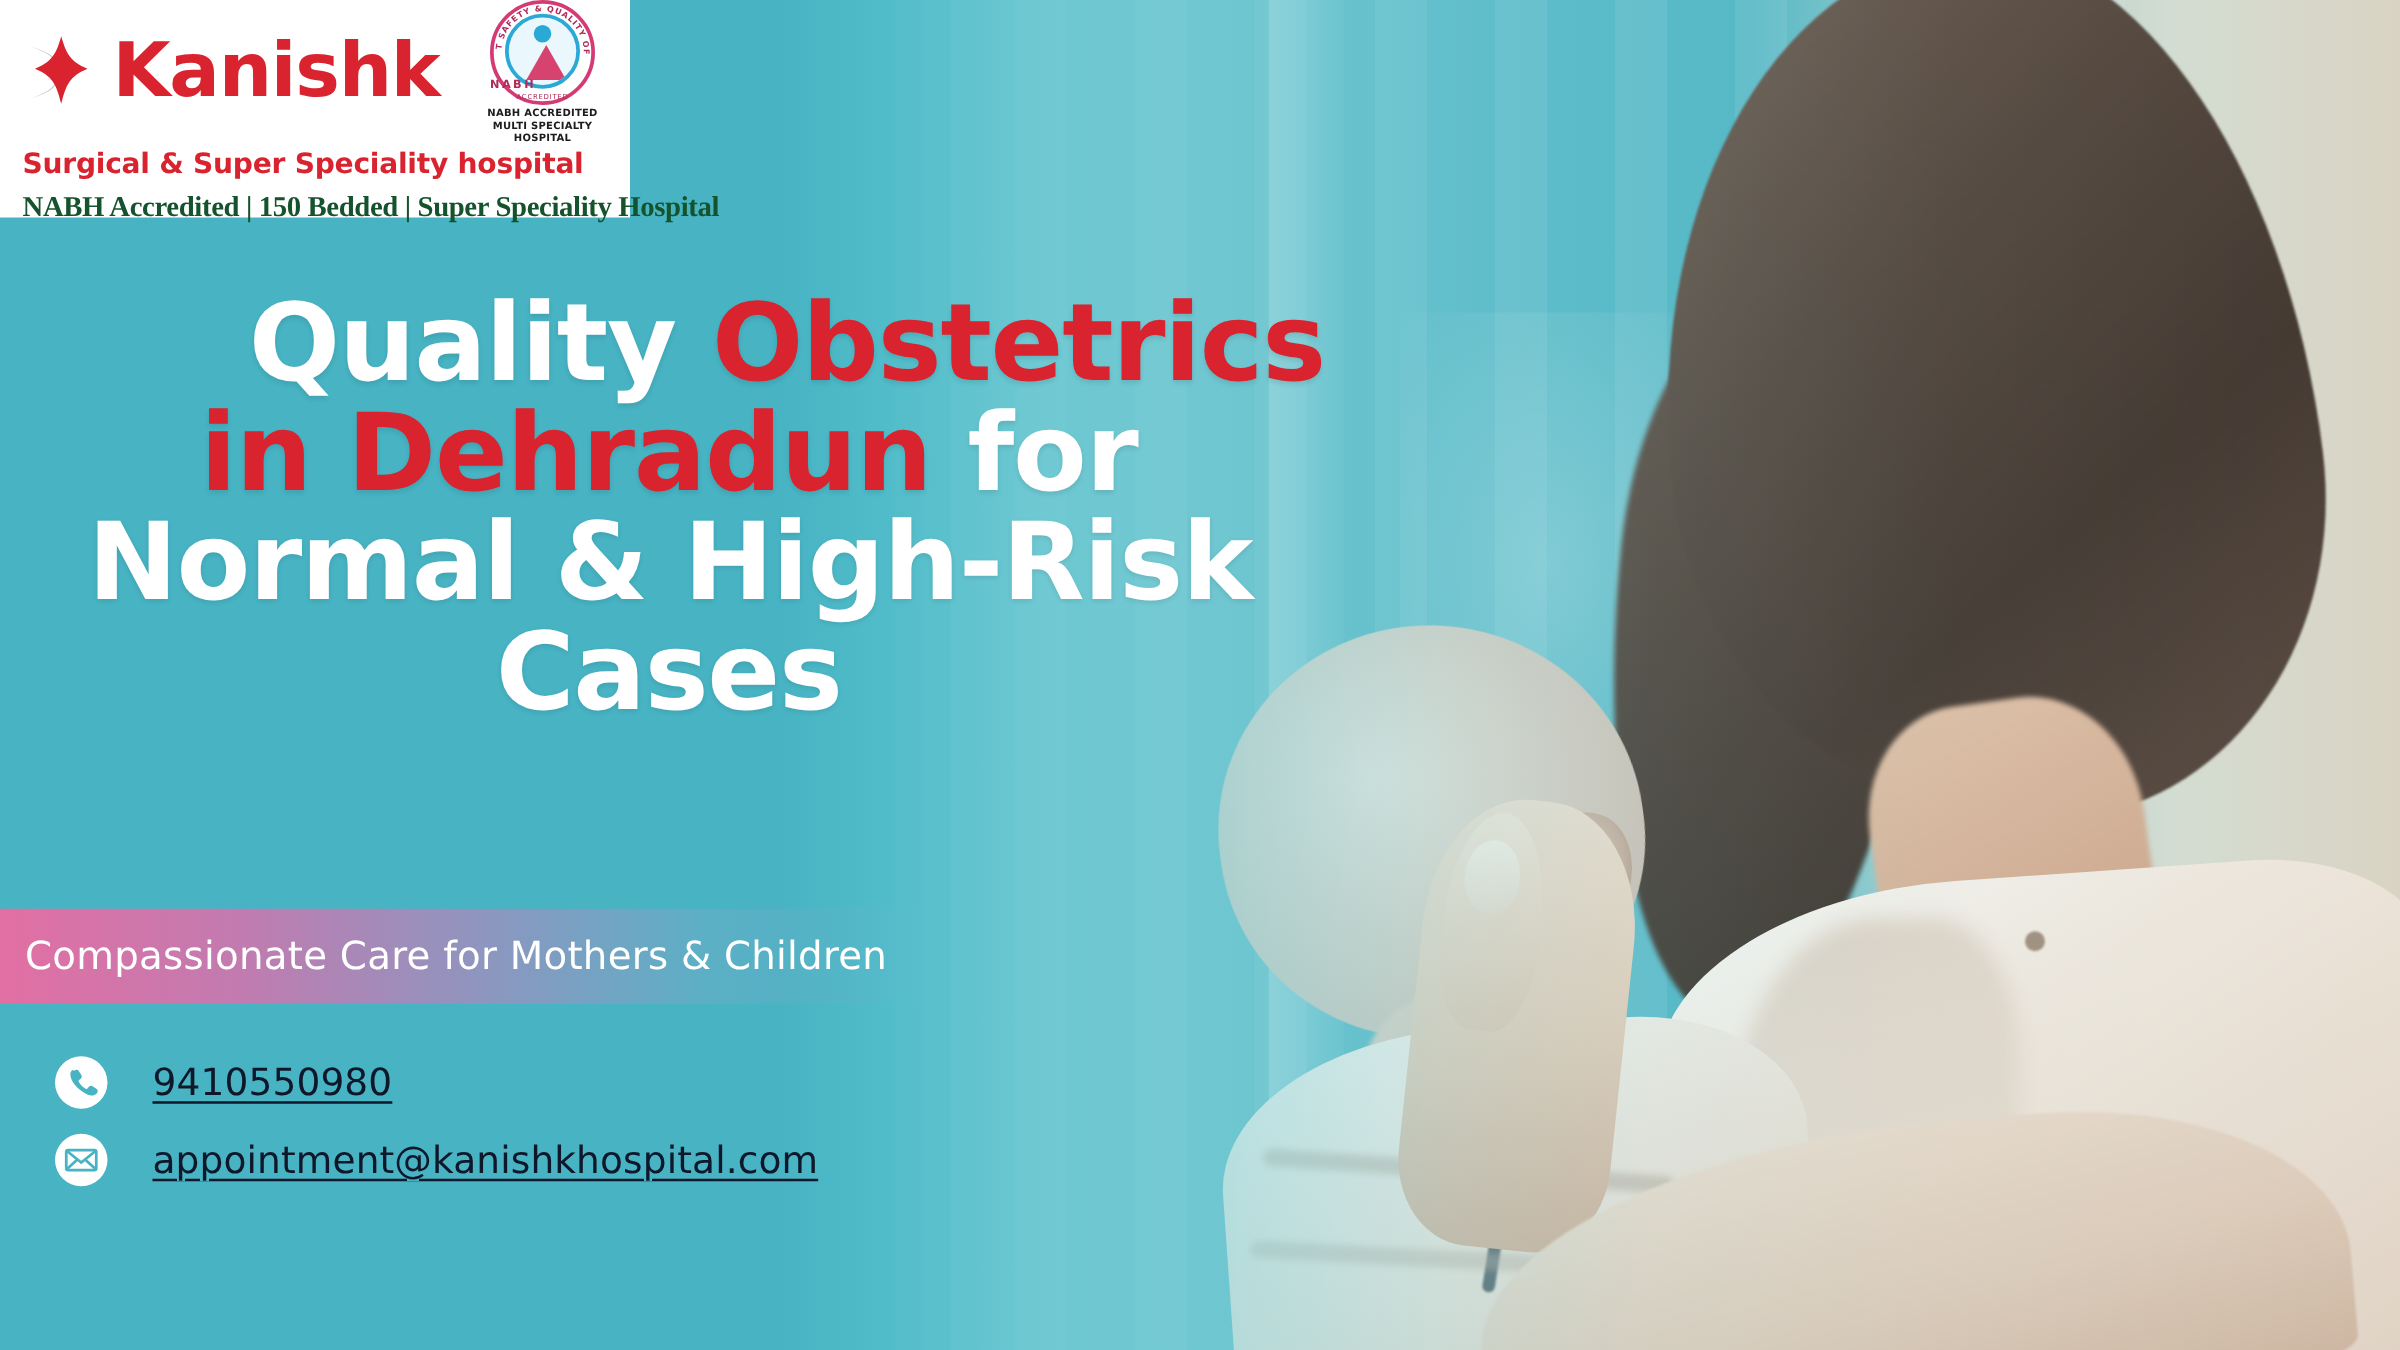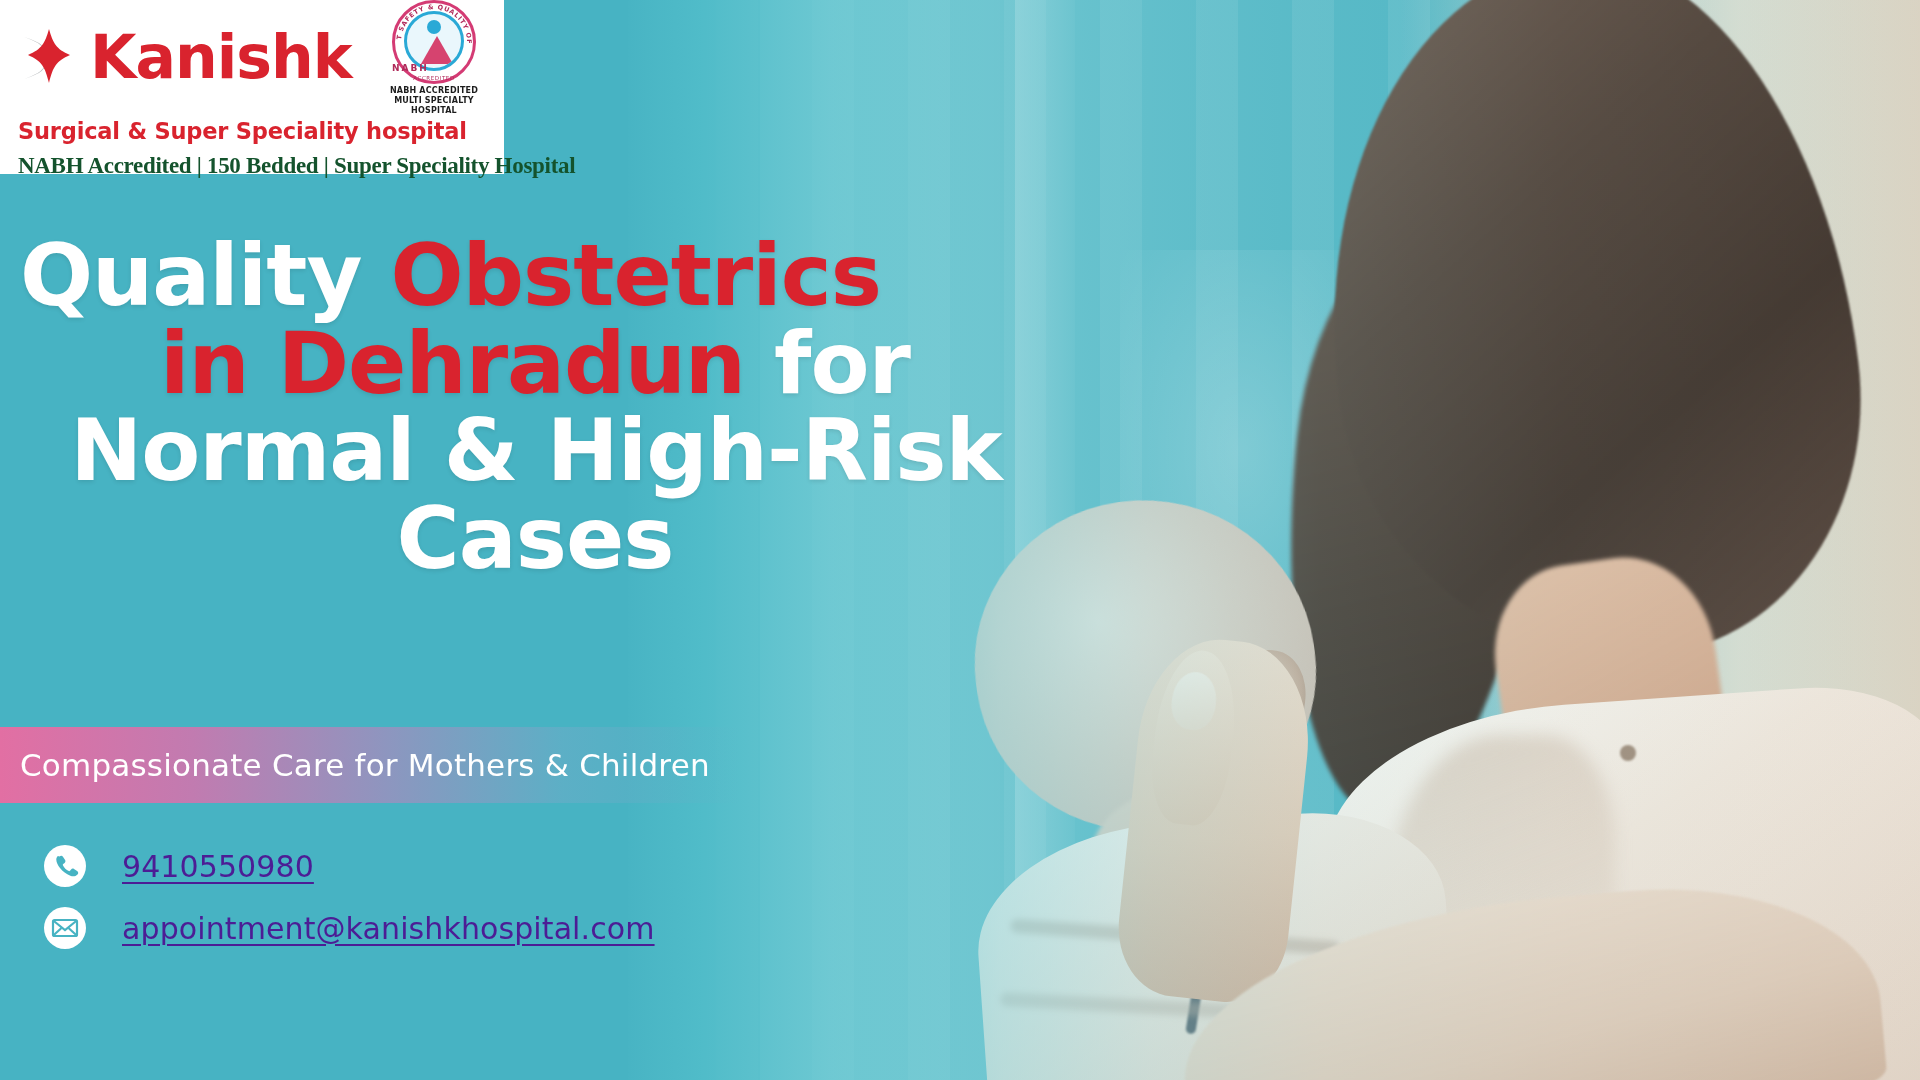--- a/index.html
+++ b/index.html
@@ -391,21 +391,21 @@
     font-weight:bold;
     font-size:86px;
     line-height:1.02;
     letter-spacing:-1px;
     color:#ffffff;
     text-align:center;
     text-shadow:0 2px 4px rgba(0,0,0,.10);
   }
   .headline .accent{ color:#d9232e; }
   .hl-line{ display:block; white-space:nowrap; }
-  .hl1{ text-align:left; padding-left:20px; }
+  .hl1{ text-align:right; padding-left:20px; }
   .hl2{ text-align:center; padding-left:10px; }
   .hl3{ text-align:center; padding-left:12px; }
   .hl4{ text-align:center; padding-left:10px; }
 
   
   .subtitle-band{
     position:absolute;
     top:727px; left:0;
     width:740px; height:76px;
     background:linear-gradient(to right,
@@ -442,21 +442,21 @@
   }
   .c-icon .disc{
     position:absolute; inset:0;
     border-radius:50%;
     background:#ffffff;
   }
   .c-icon svg{ position:absolute; inset:0; }
   .c-text{
     font-family:"DejaVu Sans", sans-serif;
     font-size:30px;
-    color:#4c1d95;
+    color:#0f172a;
     text-decoration:underline;
     text-underline-offset:5px;
     text-decoration-thickness:2px;
     white-space:nowrap;
     letter-spacing:.1px;
   }
 </style>
 </head>
 <body>
 

